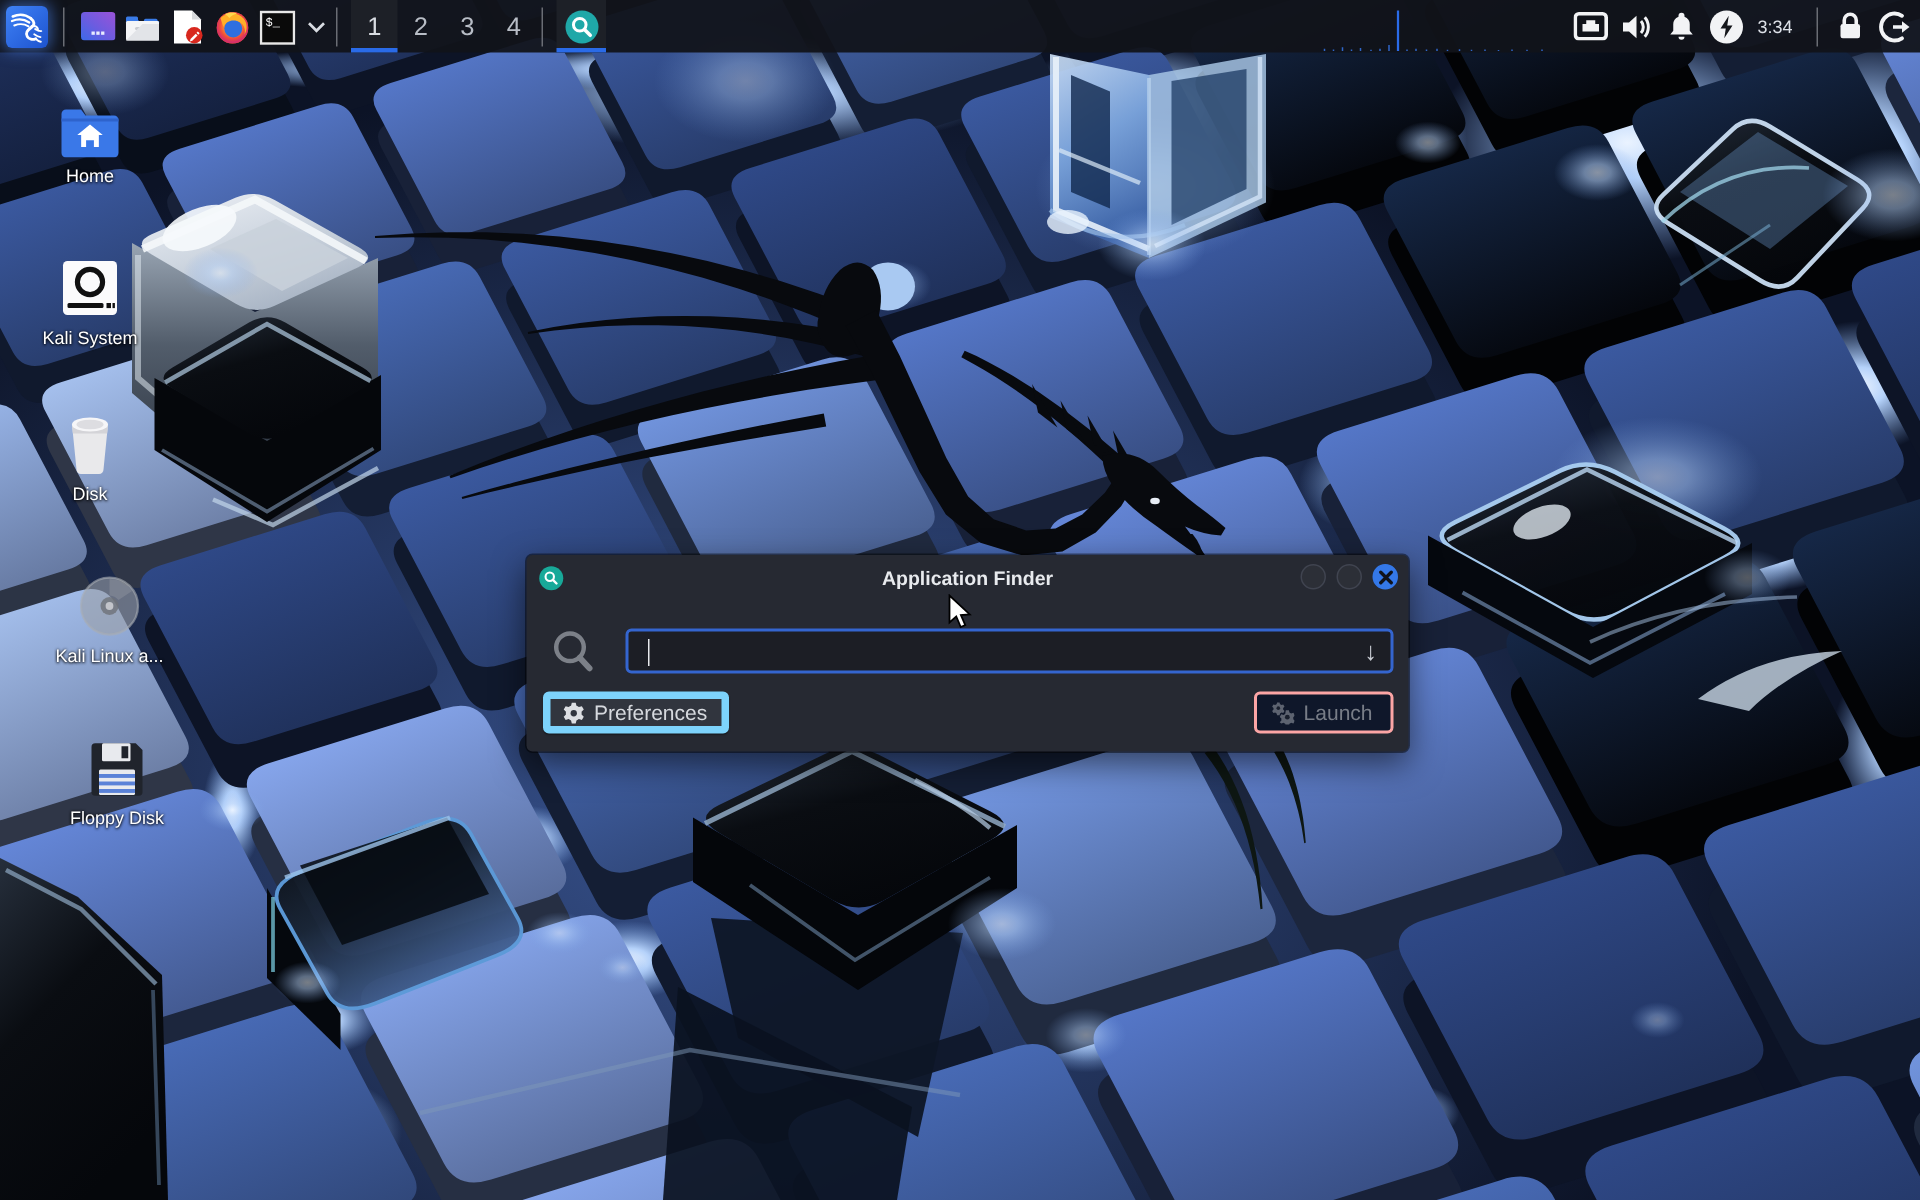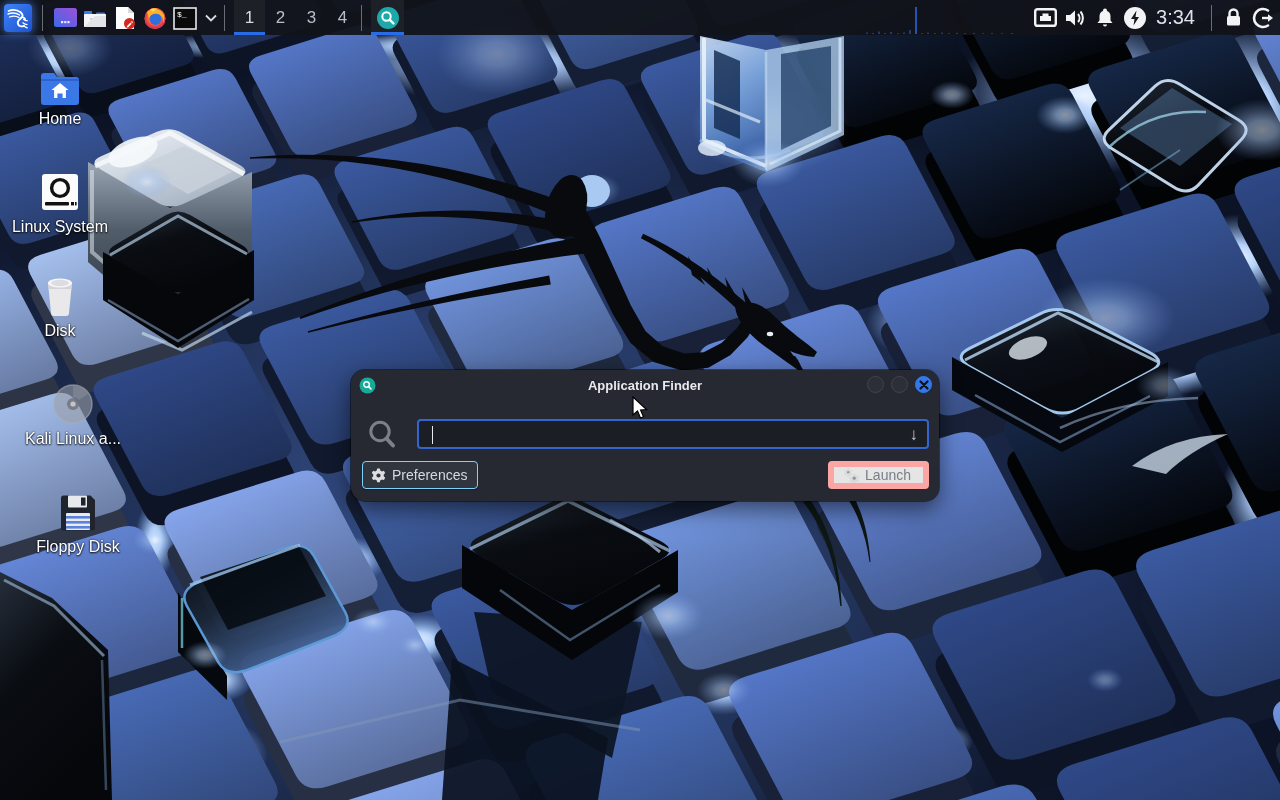--- a/index.html
+++ b/index.html
@@ -6,41 +6,41 @@
 #panel{position:absolute;left:0;top:0;width:1280px;height:35px;background:rgba(17,19,26,.94);display:flex;align-items:center;z-index:50}
 .psep{width:1px;height:26px;background:#6a6d74;margin:0 6px}
 .pic{display:flex;align-items:center;justify-content:center;width:30px;height:35px}
 #kali-btn{width:35px;height:35px;display:flex;align-items:center;justify-content:center}
 #kali-btn .bg{width:28px;height:28px;border-radius:4px;background:linear-gradient(135deg,#3f82f6,#1d53cf);box-shadow:0 0 10px 2px rgba(80,140,255,.55);display:flex;align-items:center;justify-content:center}
 .wsnum{width:31px;height:35px;display:flex;align-items:center;justify-content:center;color:#b8bdc6;font-size:17px;position:relative}
 .wsnum.act{background:#1d2027;color:#d8dce2}
 .wsnum.act:after{content:"";position:absolute;left:0;bottom:0;width:100%;height:3px;background:#2a6be8}
 #srchbtn{width:33px;height:35px;background:#1d2027;display:flex;align-items:center;justify-content:center;position:relative}
 #srchbtn:after{content:"";position:absolute;left:0;bottom:0;width:100%;height:3px;background:#2a6be8}
-#clock{color:#dde1e8;font-size:20px;margin:0 10px 0 6px}
+#clock{color:#dde1e8;font-size:12px;margin:0 10px 0 6px}
 .rgap{width:30px;height:35px;display:flex;align-items:center;justify-content:center}
 
 .dicon{position:absolute;width:110px;text-align:center;z-index:10}
-.dicon .lab{margin-top:5px;color:#fff;font-size:16px;text-shadow:0 1px 2px rgba(0,0,0,.9),0 0 2px rgba(0,0,0,.8)}
+.dicon .lab{margin-top:5px;color:#fff;font-size:12px;text-shadow:0 1px 2px rgba(0,0,0,.9),0 0 2px rgba(0,0,0,.8)}
 .dicon .im{height:42px;display:flex;align-items:flex-end;justify-content:center}
 
-#dlg{position:absolute;left:351px;top:370px;width:588px;height:131px;background:#262932;border-radius:14px;box-shadow:0 8px 22px rgba(0,0,0,.55),0 0 0 1px rgba(0,0,0,.45);z-index:60}
+#dlg{position:absolute;left:351px;top:370px;width:588px;height:131px;background:#262932;border-radius:4px;box-shadow:0 8px 22px rgba(0,0,0,.55),0 0 0 1px rgba(0,0,0,.45);z-index:60}
 #dlg .tbar{height:30px;display:flex;align-items:center;padding:0 8px;position:relative}
 #dlg .title{position:absolute;left:0;right:0;text-align:center;color:#e8eaee;font-size:13px;font-weight:bold}
 #dlg .wbtns{position:absolute;right:7px;top:6px;display:flex;gap:7px}
 .wb{width:17px;height:17px;border-radius:50%;background:#2c2f37;border:1px solid #404450}
 .wb.close{background:#3478e8;border-color:#3478e8;display:flex;align-items:center;justify-content:center}
 #srow{display:flex;align-items:center;margin:19px 10px 0 10px}
 #sinput{flex:1;height:30px;margin-left:56px;background:#1c1e25;border:2px solid #3465cf;border-radius:4px;position:relative}
 #sinput .caret{position:absolute;left:13px;top:5px;width:1px;height:18px;background:#e8eaee}
 #sinput .darr{position:absolute;right:9px;top:4px;color:#c9cdd4;font-size:17px}
 #brow{display:flex;align-items:center;margin:12px 10px 0 11px}
 .gbtn{height:28px;border-radius:4px;display:flex;align-items:center;font-size:14px}
-#prefbtn{background:#31353e;border:1px solid #7dd3fc;color:#d6d9de;padding:0 10px 0 8px;box-shadow:0 1px 1px rgba(0,0,0,.35)}
-#launchbtn{background:#e5e5e5;border:6px solid #fca5a5;color:#787d87;padding:0 12px 0 10px;margin-left:auto}
+#prefbtn{background:#31353e;border:5px solid #7dd3fc;color:#d6d9de;padding:0 10px 0 8px;box-shadow:0 1px 1px rgba(0,0,0,.35)}
+#launchbtn{background:#0f172a;border:2px solid #fca5a5;color:#787d87;padding:0 12px 0 10px;margin-left:auto}
 .gico{margin-right:6px;display:flex}
 
 #cur{position:absolute;left:631px;top:396px;z-index:99}
 </style></head><body>
 <svg width="1280" height="800" viewBox="0 0 1280 800" style="position:absolute;left:0;top:0">
     <defs>
       <linearGradient id="gL1" x1="0" y1="0" x2="0.55" y2="1">
         <stop offset="0" stop-color="#a8c8ff"></stop>
         <stop offset="1" stop-color="#6679a1"></stop>
       </linearGradient>
@@ -532,21 +532,21 @@
 <div class="dicon" style="left:5px;top:171px">
   <div class="im">
       <svg width="42" height="42" viewBox="0 0 42 42">
         <rect x="3" y="3" width="36" height="36" rx="3" fill="#fbfbfc"></rect>
         <circle cx="21" cy="17" r="8.4" fill="none" stroke="#111" stroke-width="3.4"></circle>
         <rect x="6" y="31" width="24" height="3.4" rx="1" fill="#111"></rect>
         <rect x="32" y="31" width="3" height="3.4" fill="#111"></rect>
         <rect x="36" y="31" width="1.6" height="3.4" fill="#111"></rect>
       </svg>
     </div>
-  <div class="lab">Linux System</div>
+  <div class="lab">Kali System</div>
 </div>
 <div class="dicon" style="left:5px;top:275px">
   <div class="im">
       <svg width="40" height="42" viewBox="0 0 40 42">
         <path d="M8 8 h24 l-3 30 a3 3 0 0 1-3 3 H14 a3 3 0 0 1-3-3 Z" fill="#e9e9eb"></path>
         <path d="M8 8 h24 l-.6 6 H8.6 Z" fill="#d4d4d8"></path>
         <ellipse cx="20" cy="8" rx="12" ry="4.6" fill="#f6f6f8"></ellipse>
         <ellipse cx="20" cy="8" rx="9" ry="3.2" fill="#dddde1"></ellipse>
       </svg>
     </div>

